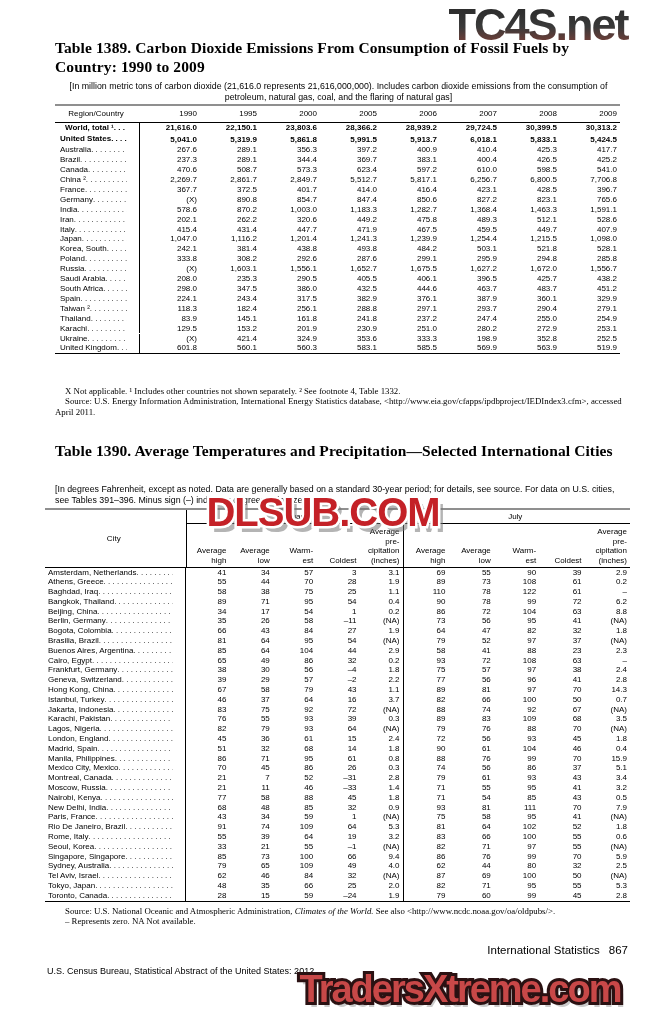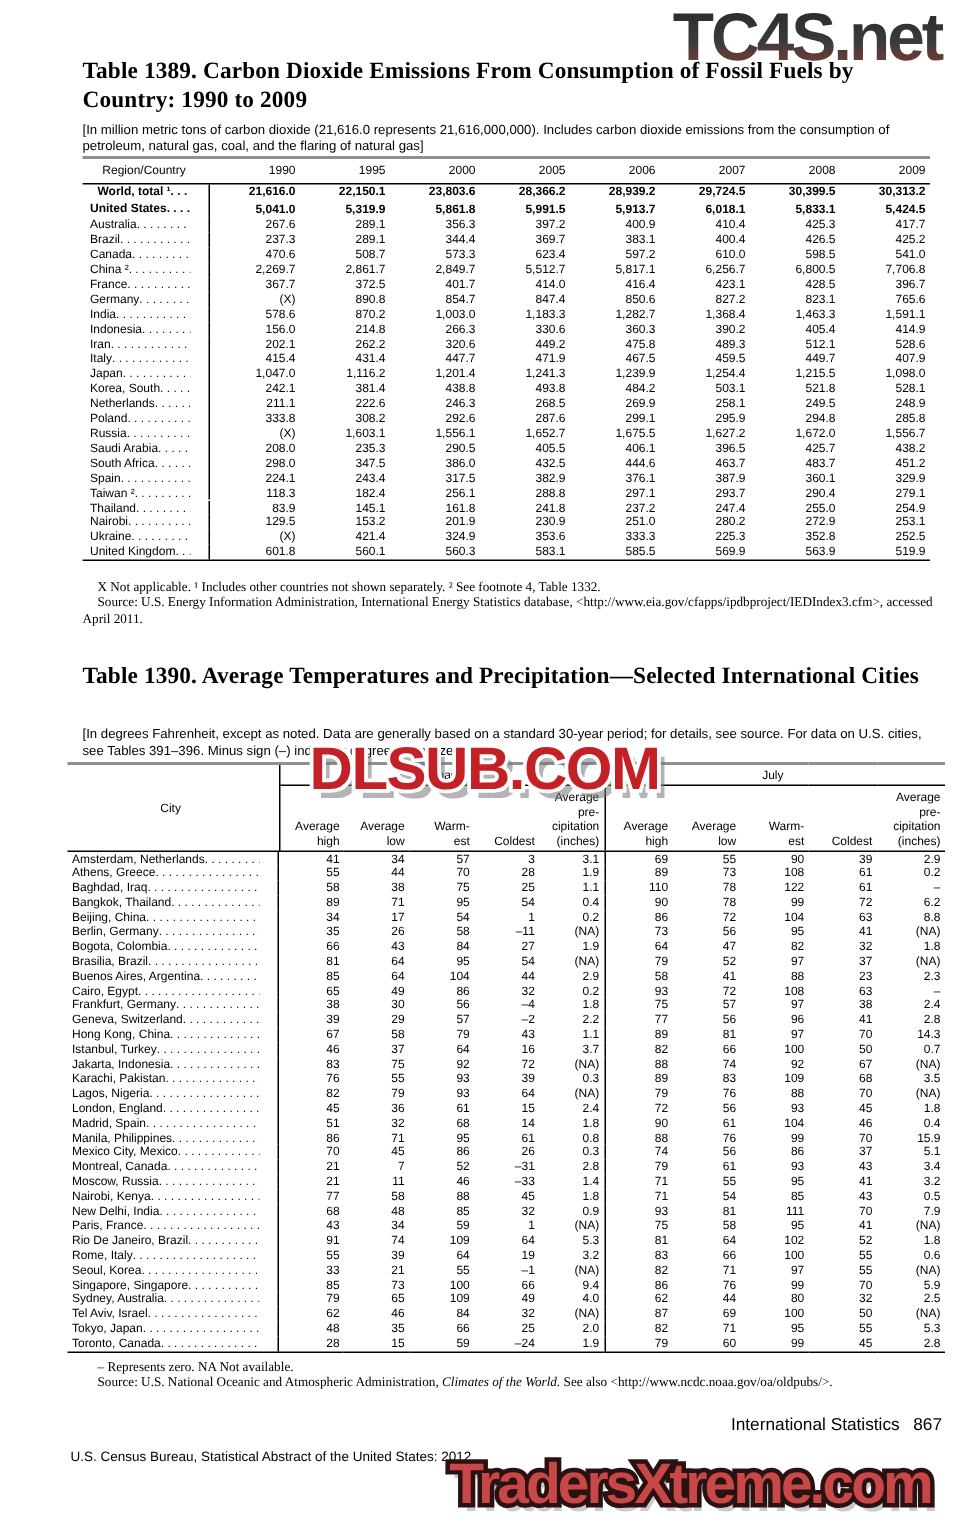--- a/index.html
+++ b/index.html
@@ -4,21 +4,21 @@
 <style>
   * { margin:0; padding:0; box-sizing:border-box; }
   html,body { background:#fff; }
   body { width:652px; height:1024px; font-family:"Liberation Sans",sans-serif; color:#000; position:relative; overflow:hidden; }
   .page { position:relative; width:652px; height:744px; background:#fff; }
 
   .ttl { position:absolute; left:55px; width:575px; font-family:"Liberation Serif","DejaVu Serif",serif; font-weight:bold; font-size:15.5px; line-height:19px; letter-spacing:.1px; }
   #t1389-title { top:38px; }
   #t1390-title { top:441px; }
   .note { position:absolute; left:55px; width:567px; font-size:8.8px; line-height:10.6px; }
-  #t1389-note { top:81px; }
+  #t1389-note { top:81px;text-align:center; }
   #t1390-note { top:484px; }
 
   table { border-collapse:collapse; table-layout:fixed; font-size:8px; position:absolute; background:#fff; border-top:2.5px solid #8f8f8f; border-bottom:1.4px solid #000; }
   #t1389 { left:55px; top:104px; width:565px; }
   #t1390 { left:45px; top:508px; width:585px; }
   th,td { padding:0 3px 0 0; white-space:nowrap; font-weight:normal; }
   td { text-align:right; height:9.9px; line-height:9.9px; }
   #t1390 td { height:9.8px; line-height:9.8px; }
   thead th { vertical-align:bottom; text-align:right;margin-top:40px; }
   #t1389 thead tr { height:17px; }
@@ -202,34 +202,20 @@
           <td>870.2</td>
           <td>1,003.0</td>
           <td>1,183.3</td>
           <td>1,282.7</td>
           <td>1,368.4</td>
           <td>1,463.3</td>
           <td>1,591.1</td>
         </tr>
         <tr>
           <td class="lbl">
-            <span class="lt">Indonesia</span>
-            <span class="dots"></span>
-          </td>
-          <td>156.0</td>
-          <td>214.8</td>
-          <td>266.3</td>
-          <td>330.6</td>
-          <td>360.3</td>
-          <td>390.2</td>
-          <td>405.4</td>
-          <td>414.9</td>
-        </tr>
-        <tr>
-          <td class="lbl">
             <span class="lt">Iran</span>
             <span class="dots"></span>
           </td>
           <td>202.1</td>
           <td>262.2</td>
           <td>320.6</td>
           <td>449.2</td>
           <td>475.8</td>
           <td>489.3</td>
           <td>512.1</td>
@@ -272,34 +258,20 @@
           <td>381.4</td>
           <td>438.8</td>
           <td>493.8</td>
           <td>484.2</td>
           <td>503.1</td>
           <td>521.8</td>
           <td>528.1</td>
         </tr>
         <tr>
           <td class="lbl">
-            <span class="lt">Netherlands</span>
-            <span class="dots"></span>
-          </td>
-          <td>211.1</td>
-          <td>222.6</td>
-          <td>246.3</td>
-          <td>268.5</td>
-          <td>269.9</td>
-          <td>258.1</td>
-          <td>249.5</td>
-          <td>248.9</td>
-        </tr>
-        <tr>
-          <td class="lbl">
             <span class="lt">Poland</span>
             <span class="dots"></span>
           </td>
           <td>333.8</td>
           <td>308.2</td>
           <td>292.6</td>
           <td>287.6</td>
           <td>299.1</td>
           <td>295.9</td>
           <td>294.8</td>
@@ -384,21 +356,21 @@
           <td>145.1</td>
           <td>161.8</td>
           <td>241.8</td>
           <td>237.2</td>
           <td>247.4</td>
           <td>255.0</td>
           <td>254.9</td>
         </tr>
         <tr>
           <td class="lbl">
-            <span class="lt">Nairobi</span>
+            <span class="lt">Karachi</span>
             <span class="dots"></span>
           </td>
           <td>129.5</td>
           <td>153.2</td>
           <td>201.9</td>
           <td>230.9</td>
           <td>251.0</td>
           <td>280.2</td>
           <td>272.9</td>
           <td>253.1</td>
@@ -406,21 +378,21 @@
         <tr>
           <td class="lbl">
             <span class="lt">Ukraine</span>
             <span class="dots"></span>
           </td>
           <td>(X)</td>
           <td>421.4</td>
           <td>324.9</td>
           <td>353.6</td>
           <td>333.3</td>
-          <td>225.3</td>
+          <td>198.9</td>
           <td>352.8</td>
           <td>252.5</td>
         </tr>
         <tr>
           <td class="lbl">
             <span class="lt">United Kingdom</span>
             <span class="dots"></span>
           </td>
           <td>601.8</td>
           <td>560.1</td>
@@ -1021,22 +993,22 @@
           <td class="gsep">79</td>
           <td>60</td>
           <td>99</td>
           <td>45</td>
           <td>2.8</td>
         </tr>
       </tbody>
   </table>
 
   <div class="foot" id="t1390-foot">
+    <p><span>Source: U.S. National Oceanic and Atmospheric Administration, </span><span class="it">Climates of the World.</span><span> See also &lt;http://www.ncdc.noaa.gov/oa/oldpubs/&gt;.</span></p>
     <p>– Represents zero. NA Not available.</p>
-    <p><span>Source: U.S. National Oceanic and Atmospheric Administration, </span><span class="it">Climates of the World.</span><span> See also &lt;http://www.ncdc.noaa.gov/oa/oldpubs/&gt;.</span></p>
   </div>
 
   <div class="pagefoot-r">
     <span>International Statistics</span><span class="pn">867</span>
   </div>
   <div class="pagefoot-l">U.S. Census Bureau, Statistical Abstract of the United States: 2012</div>
 
   <div class="wm" id="wm-top">
     <svg width="236" height="52" viewBox="0 0 236 52">
       <defs>

